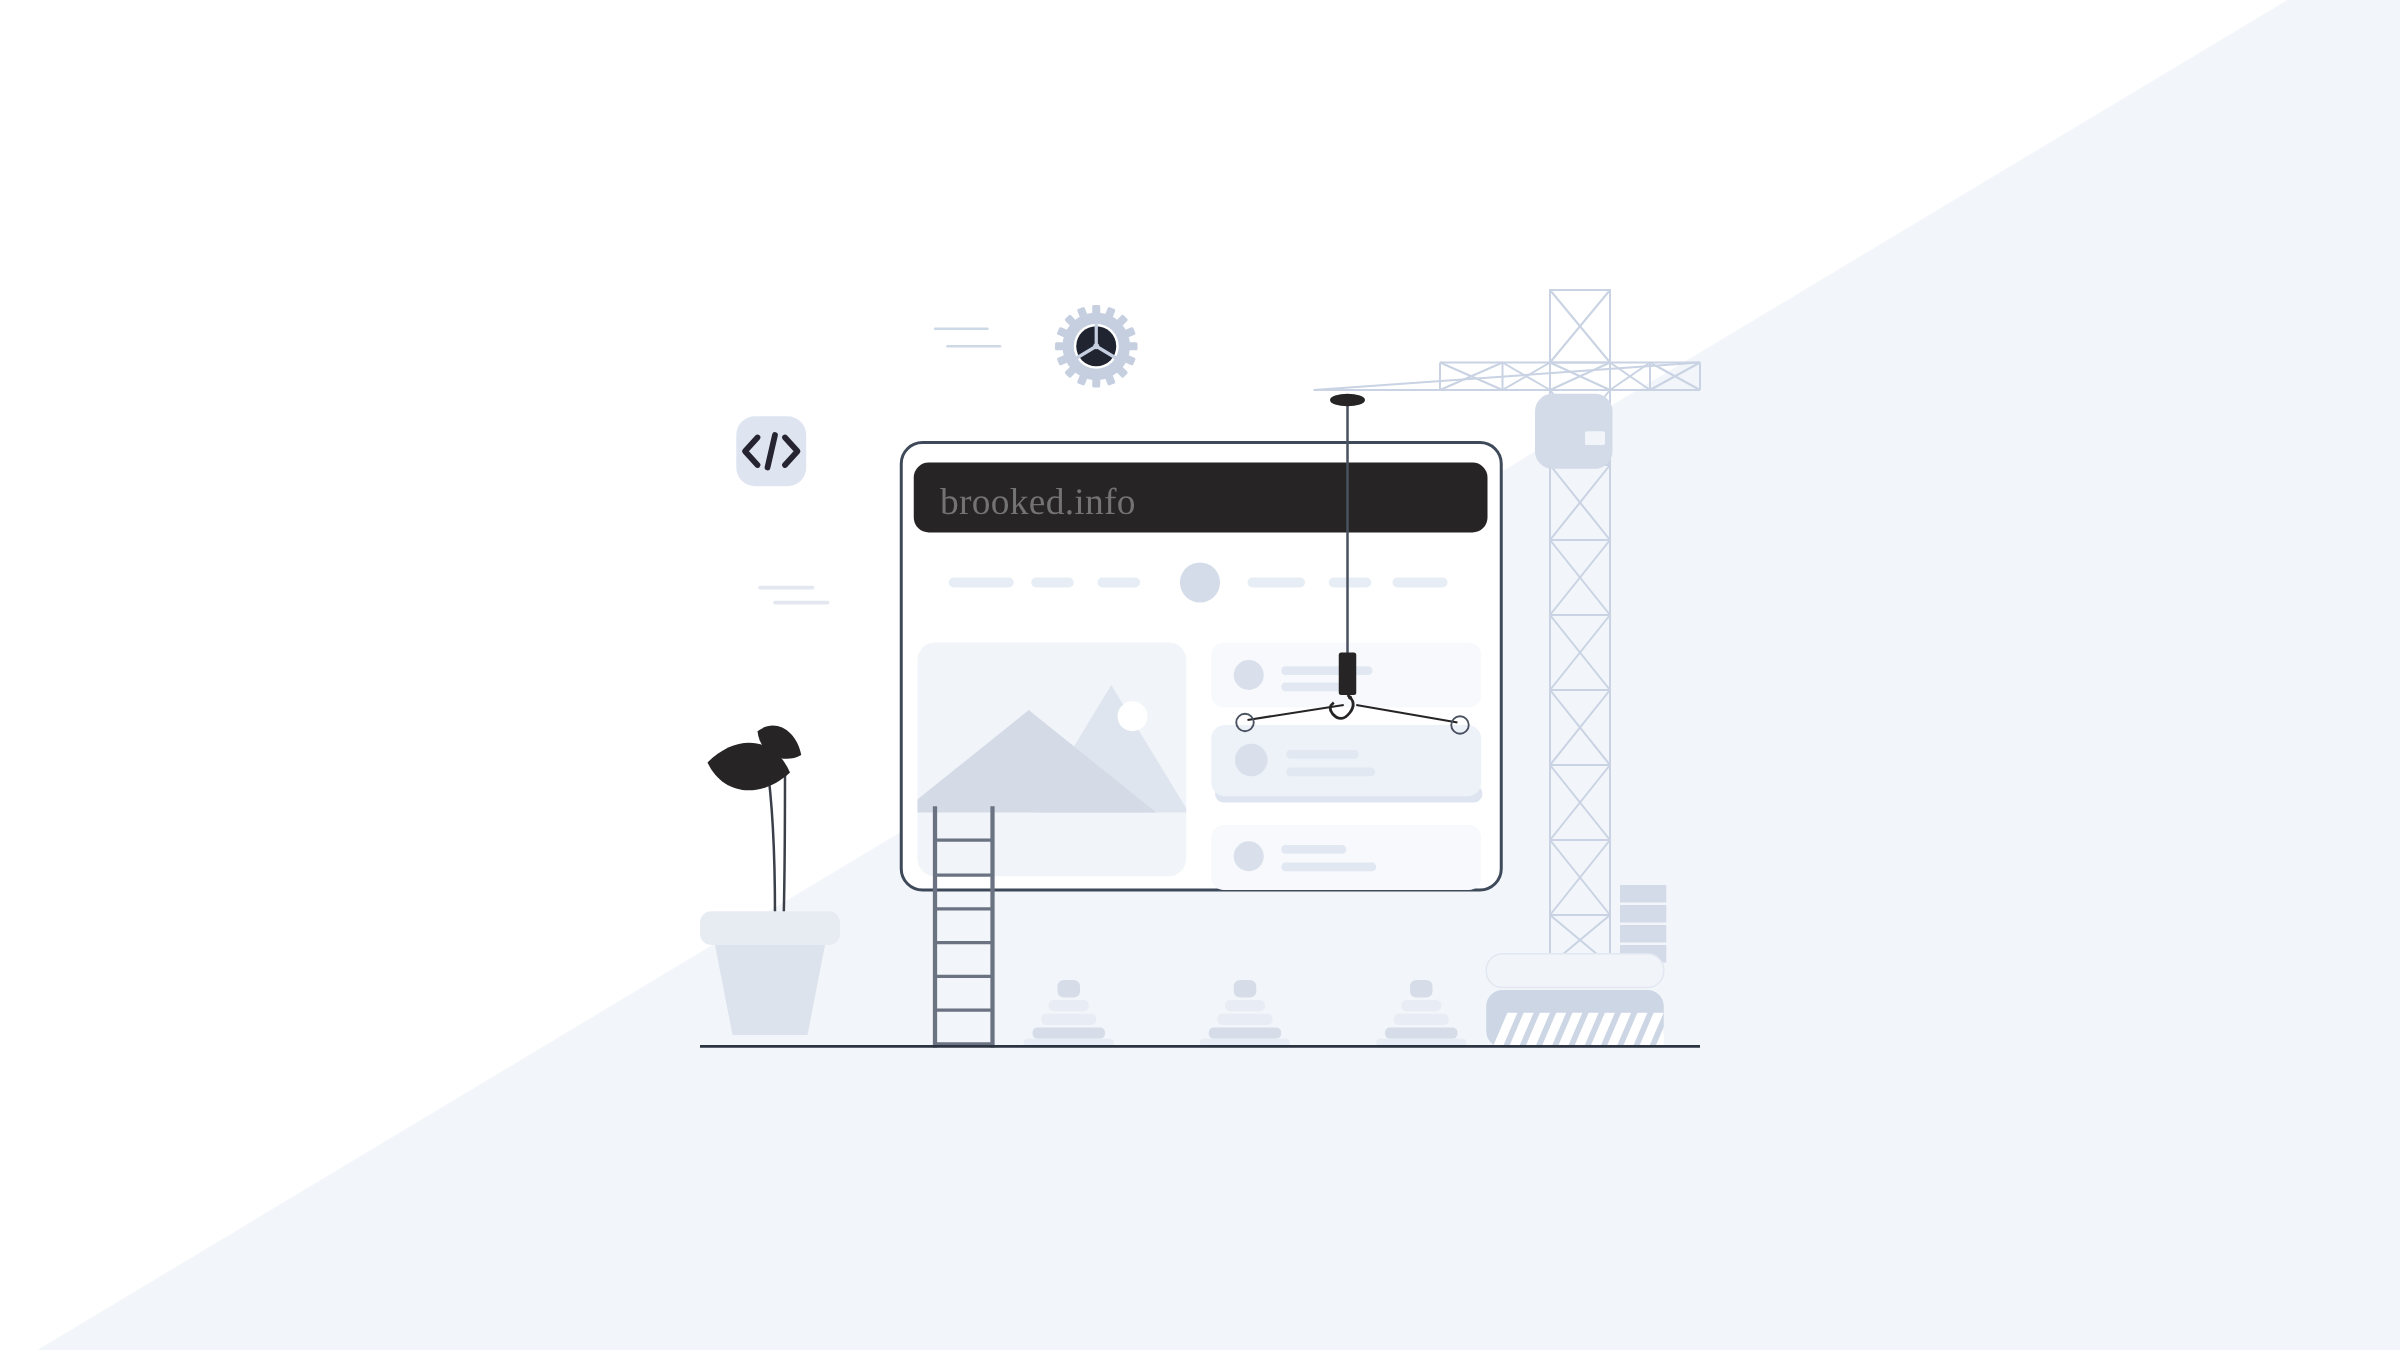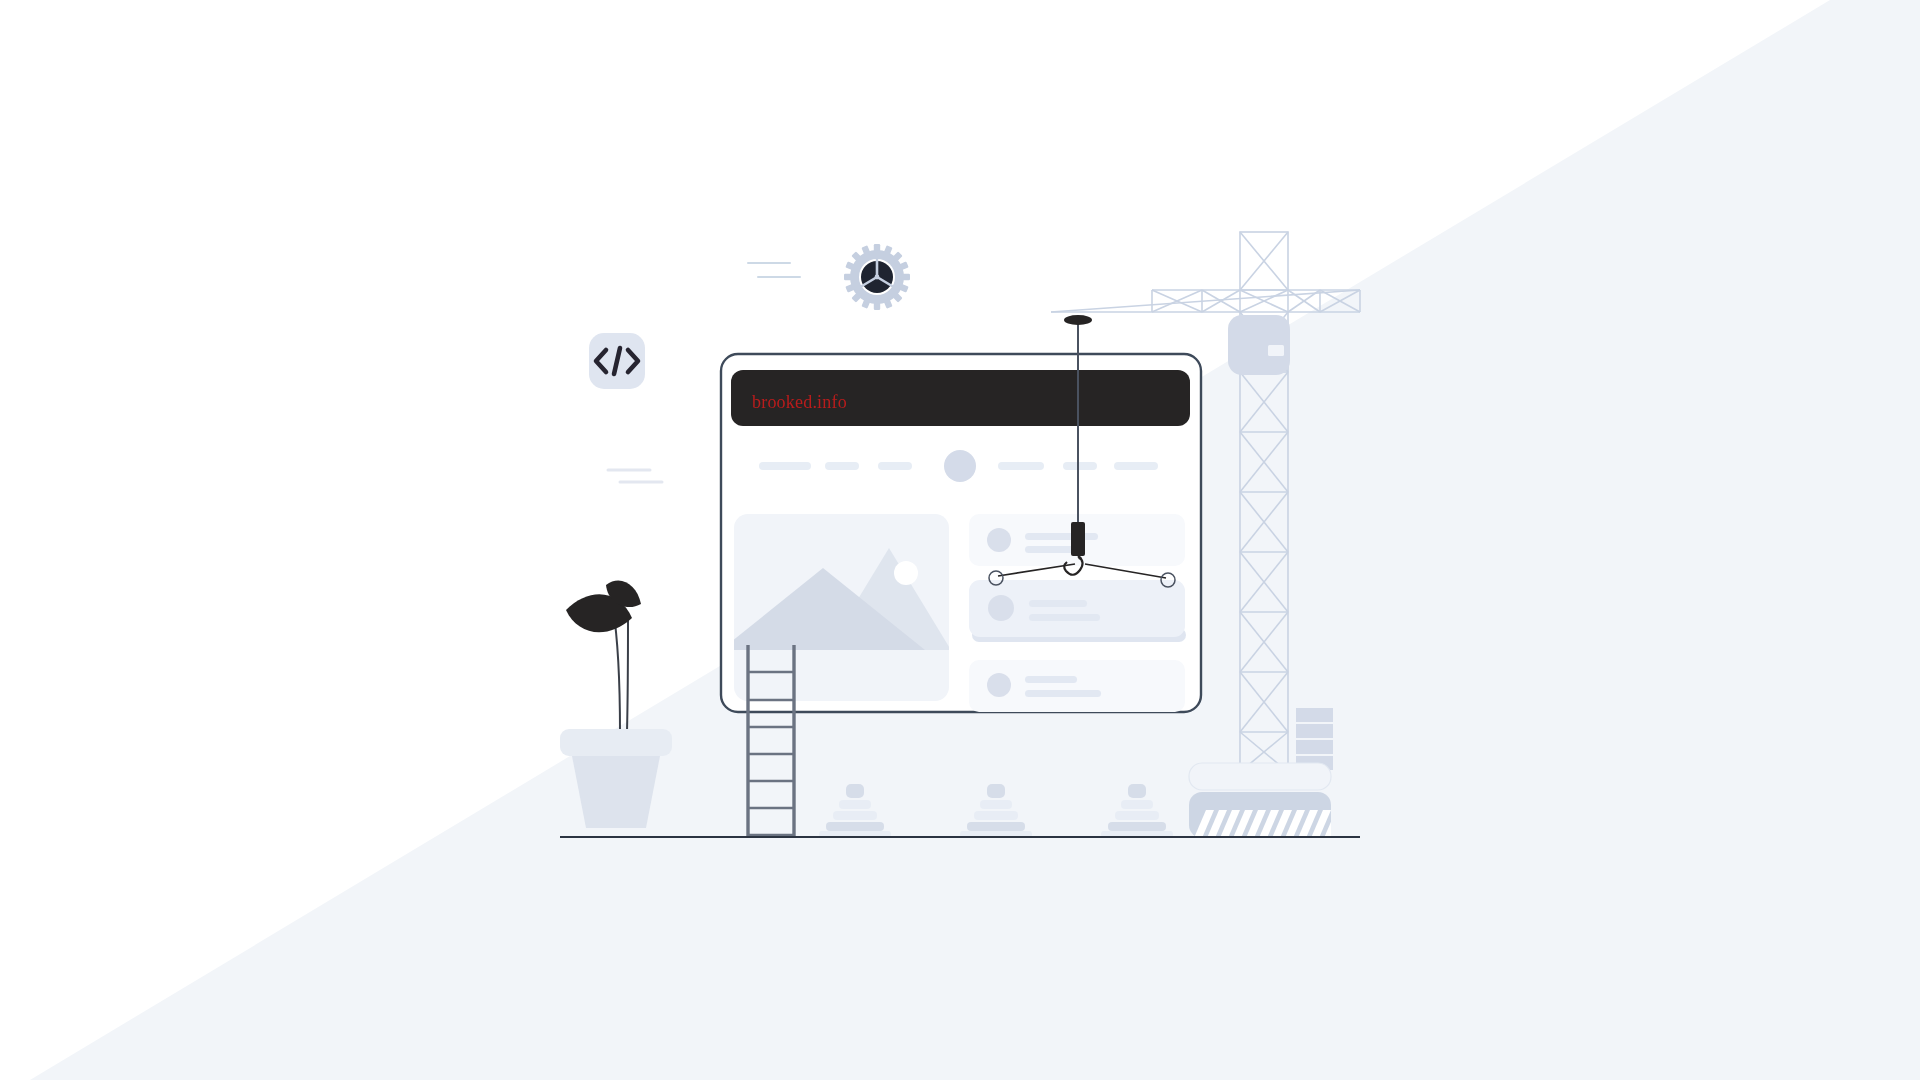--- a/index.html
+++ b/index.html
@@ -25,22 +25,22 @@
     height: 1080px;
   }
   .title-text {
     position: absolute;
     left: 752px;
     top: 384px;
     width: 420px;
     height: 36px;
     line-height: 36px;
     font-family: "Liberation Serif", "DejaVu Serif", serif;
-    font-size: 18px;
-    color: #b91c1c;
+    font-size: 30px;
+    color: #737373;
     letter-spacing: 0.2px;
     white-space: nowrap;
     pointer-events: none;
   }
 </style>
 </head>
 <body>
 
 <div id="stage">
 

